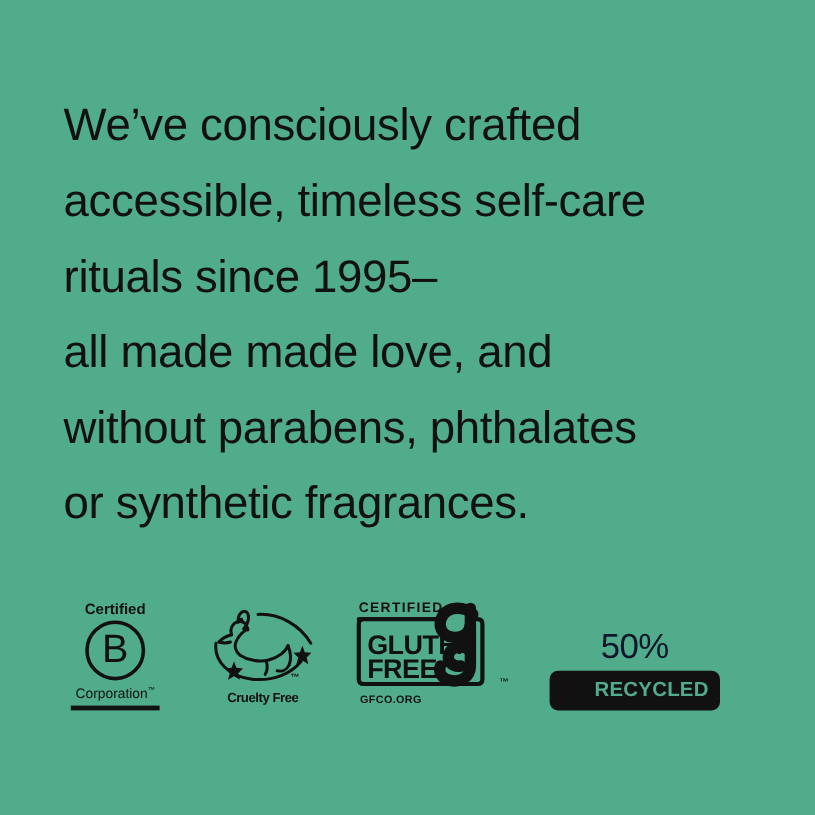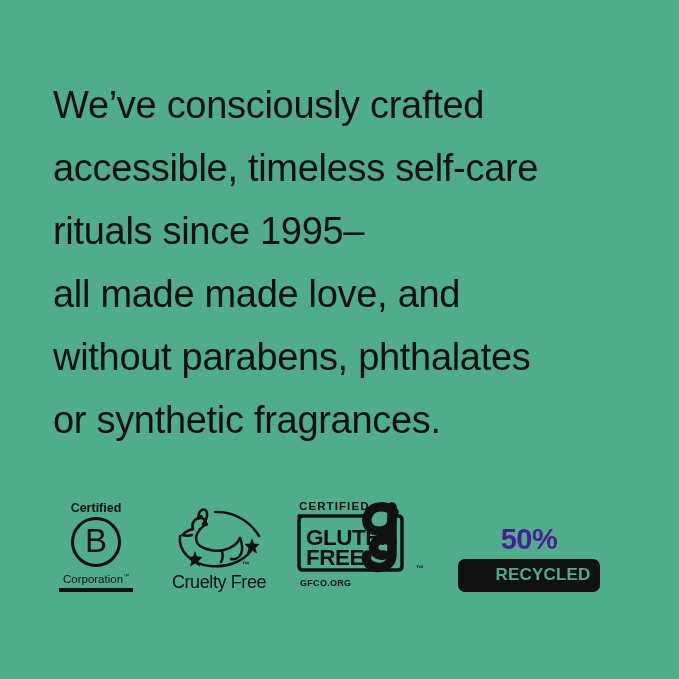--- a/index.html
+++ b/index.html
@@ -116,22 +116,22 @@
     width: 104px;
     height: 70px;
     position: relative;
   }
   .cruelty-mark svg {
     display: block;
     width: 104px;
     height: 70px;
   }
   .cruelty-label {
-    font-size: 18px;
-    font-weight: normal;
+    font-size: 11px;
+    font-weight: bold;
     color: #111111;
     line-height: 19px;
     letter-spacing: -0.4px;
     margin-top: 0px;
   }
 
   
   .gluten {
     width: 140px;
     margin-left: 16px;
@@ -156,22 +156,22 @@
   .recycled {
     width: 110px;
     margin-left: 40px;
     display: flex;
     flex-direction: column;
     align-items: center;
     justify-content: flex-end;
   }
   .recycled-pct {
     font-size: 29px;
-    font-weight: bold;
-    color: #4c1d95;
+    font-weight: normal;
+    color: #0f172a;
     line-height: 31px;
     letter-spacing: -0.5px;
     margin-bottom: 4px;
   }
   .recycled-box {
     background: #111111;
     border-radius: 7px;
     padding: 6px 9px 7px 9px;
     text-align: center;
   }

